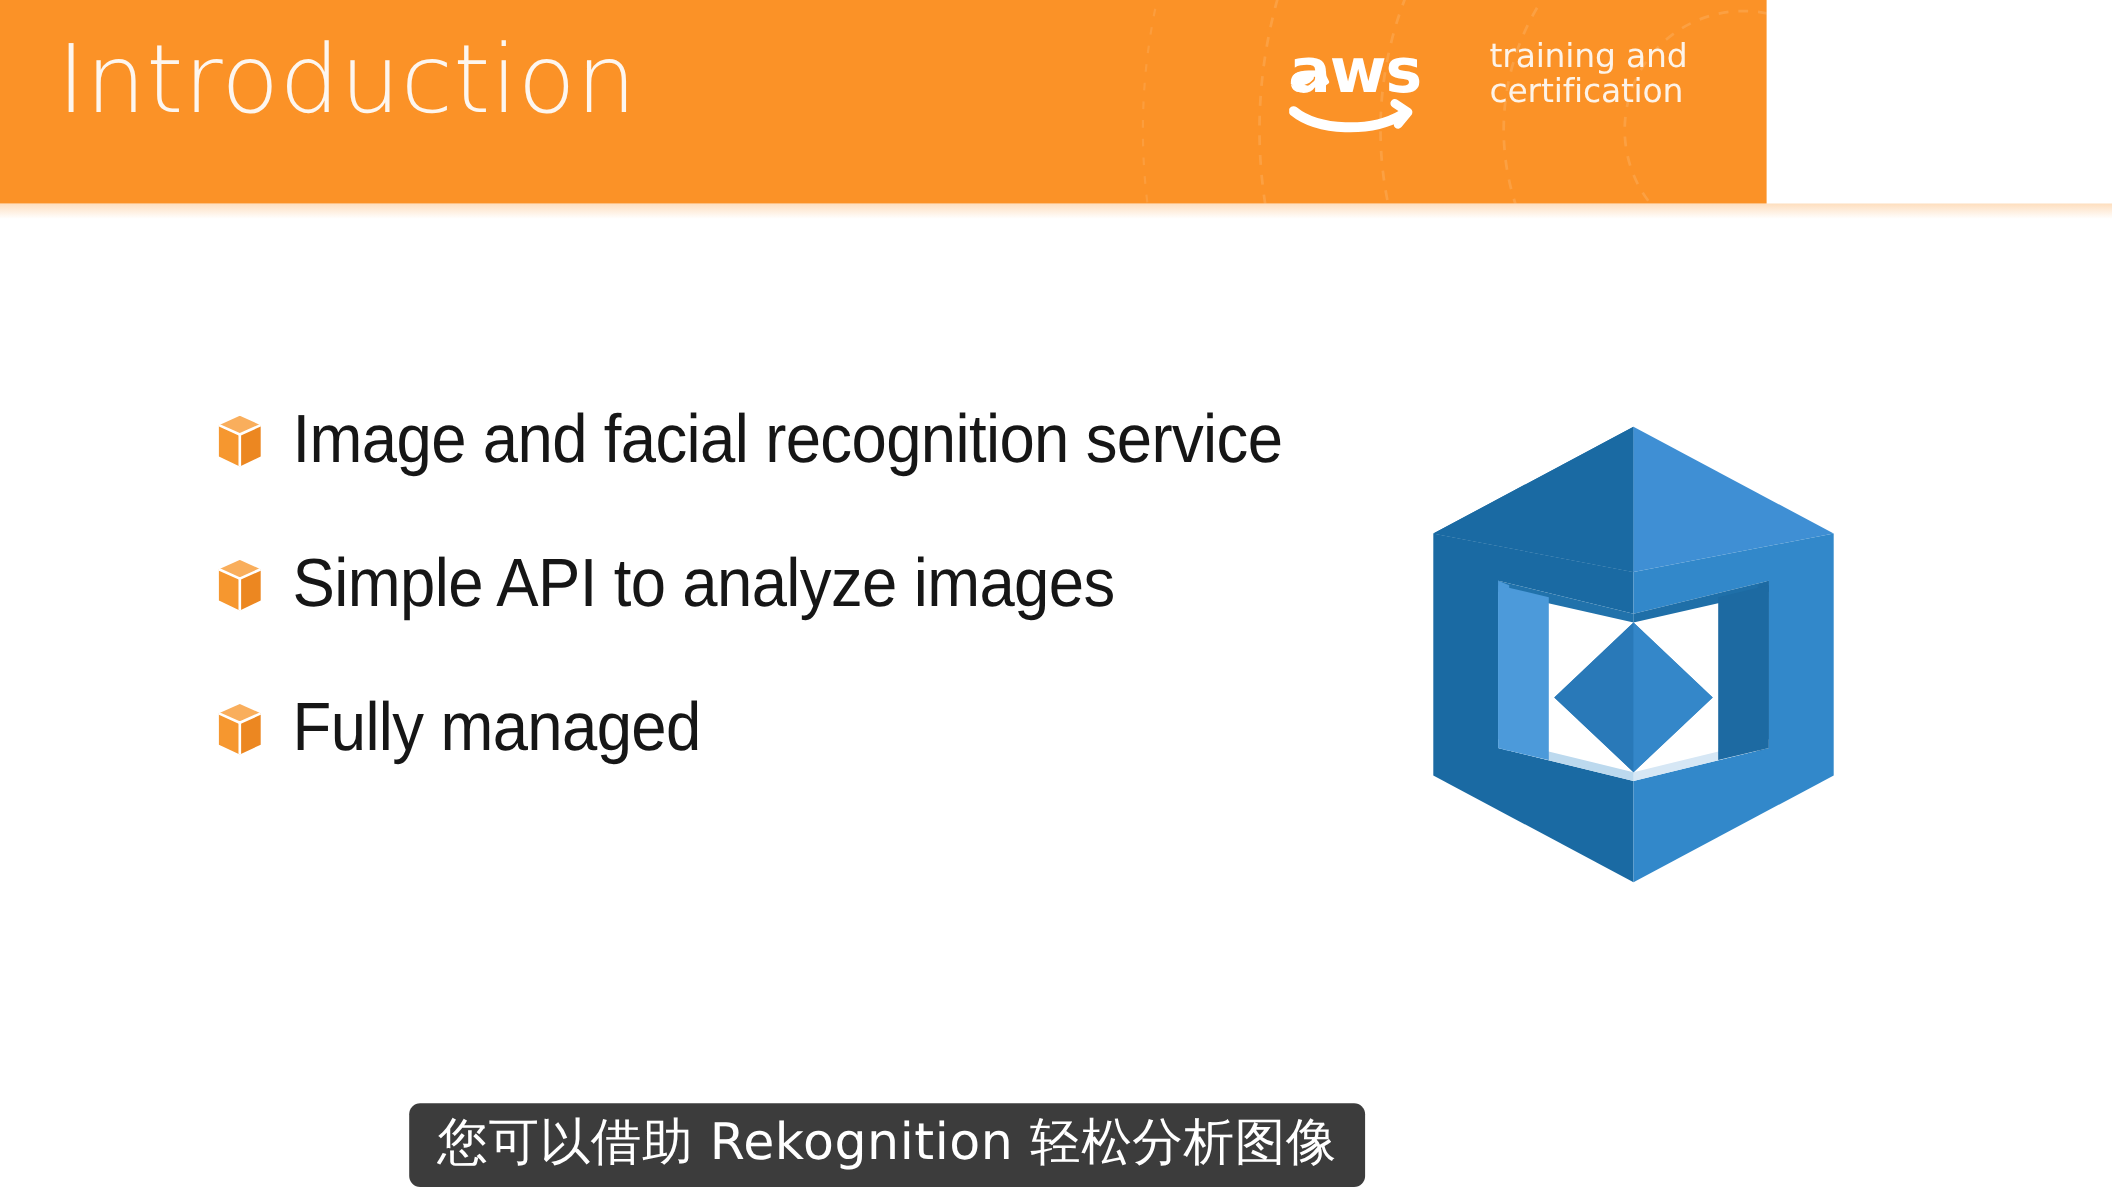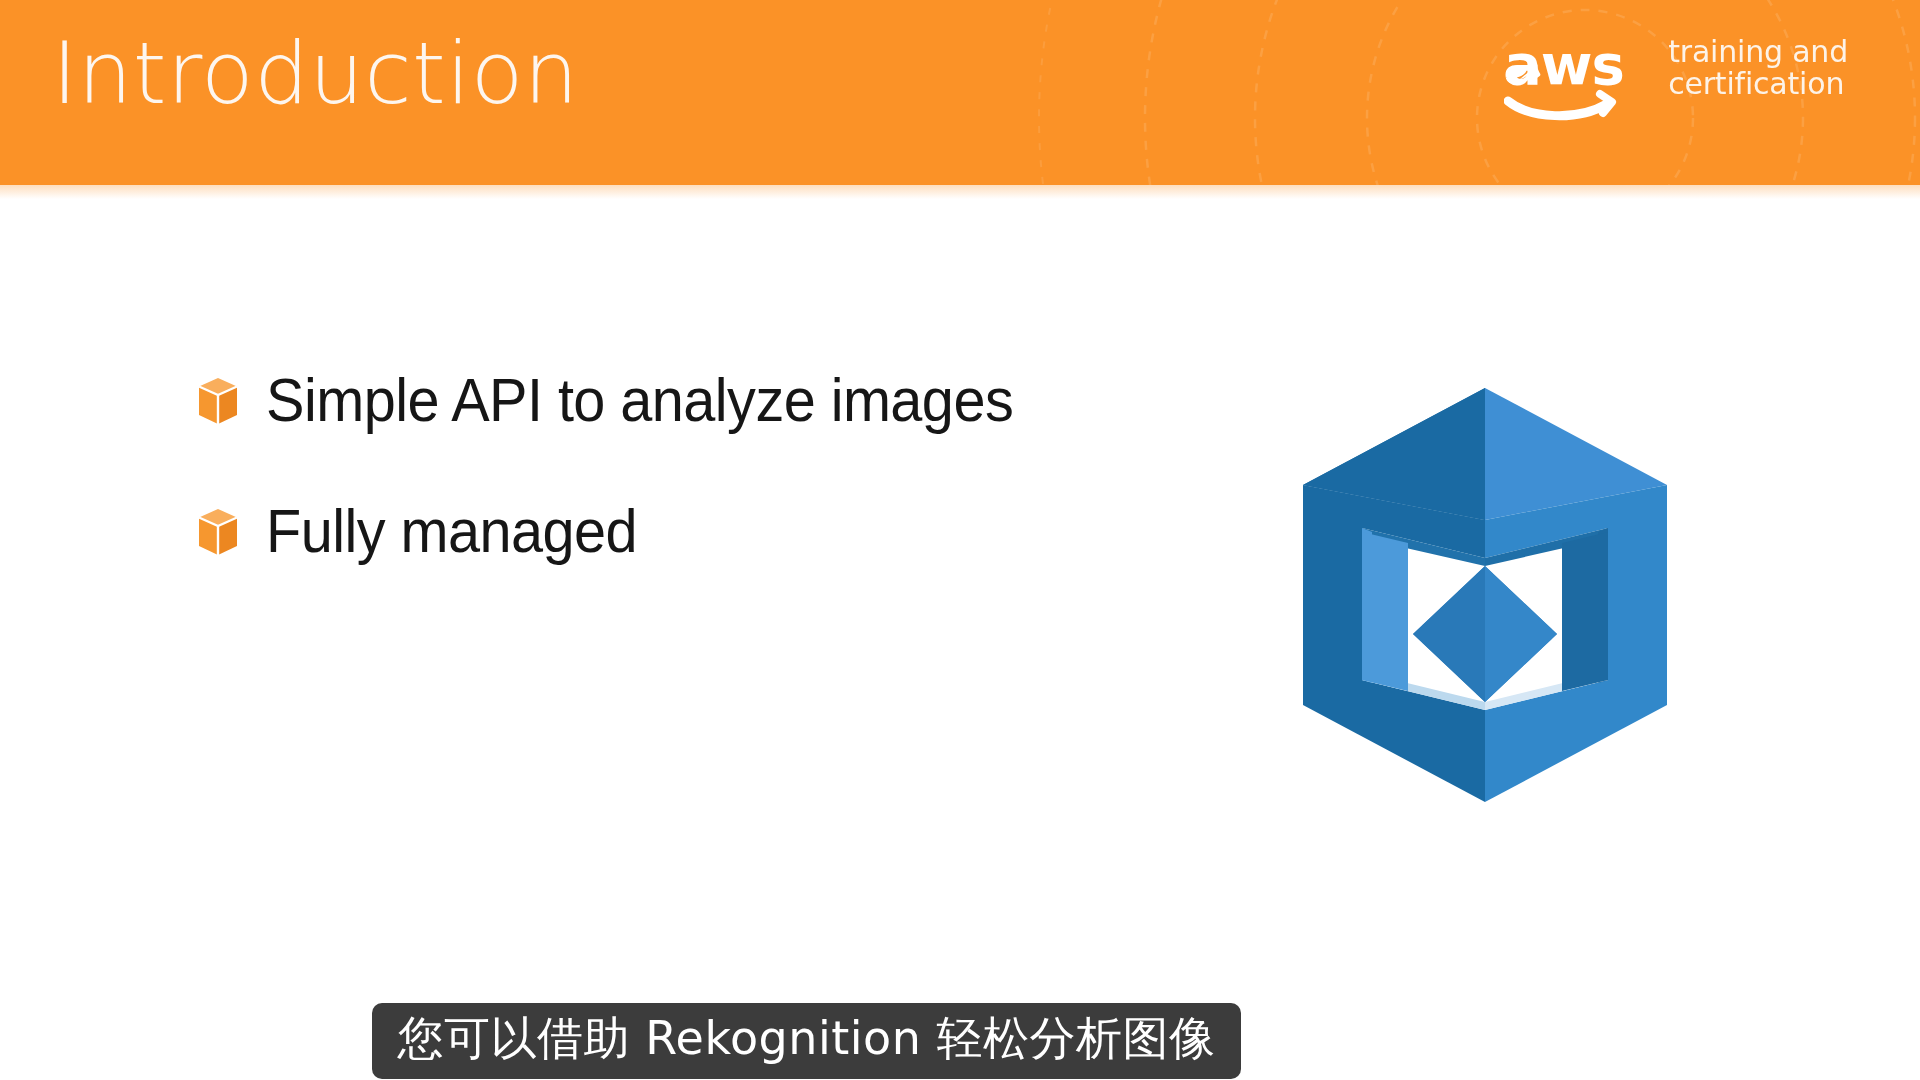--- a/index.html
+++ b/index.html
@@ -13,21 +13,21 @@
     overflow: hidden;
     font-family: "Liberation Sans", "DejaVu Sans", sans-serif;
     position: relative;
   }
 
   
   .header {
     position: absolute;
     left: 0;
     top: 0;
-    width: 1920px;
+    width: 1606px;
     height: 185px;
     background: #fb9227;
     overflow: hidden;
   }
   .header-decor {
     position: absolute;
     left: 0;
     top: 0;
     width: 1920px;
     height: 185px;
@@ -55,20 +55,21 @@
     background: linear-gradient(to bottom, rgba(251,146,39,0.30), rgba(255,255,255,0));
   }
 
   
   .aws-lockup {
     position: absolute;
     right: 72px;
     top: 30px;
     display: flex;
     align-items: flex-start;
+    gap: 18px;
   }
   .aws-wordmark {
     position: relative;
     width: 120px;
     height: 96px;
   }
   .aws-wordmark svg { display: block; }
   .aws-tagline {
     color: #fdf3e8;
     font-size: 30px;
@@ -193,20 +194,33 @@
       <div>certification</div>
     </div>
   </div>
 </div>
 <div class="header-bottom-fade"></div>
 
 <div class="slide-body">
 
   <div class="bullet-list">
 
+    <div class="bullet-row">
+      <div class="bullet-icon">
+        <svg width="44" height="46" viewBox="0 0 44 46" aria-hidden="true">
+          <polygon points="22,0 41,8.5 22,17 3,8.5" fill="#f9ae5c"></polygon>
+          <polygon points="3,8.5 22,17 22,46 3,37" fill="#f6972f"></polygon>
+          <polygon points="41,8.5 22,17 22,46 41,37" fill="#ec8721"></polygon>
+          <polygon points="22,17 32,12.5 32,41.5 22,46" fill="#f6972f" opacity="0"></polygon>
+          <polyline points="3,8.5 22,17 41,8.5" fill="none" stroke="#ffffff" stroke-width="2.4"></polyline>
+          <line x1="22" y1="17" x2="22" y2="46" stroke="#ffffff" stroke-width="2.4"></line>
+        </svg>
+      </div>
+      <div class="bullet-text">Image and facial recognition service</div>
+    </div>
 
 
     <div class="bullet-row">
       <div class="bullet-icon">
         <svg width="44" height="46" viewBox="0 0 44 46" aria-hidden="true">
           <polygon points="22,0 41,8.5 22,17 3,8.5" fill="#f9ae5c"></polygon>
           <polygon points="3,8.5 22,17 22,46 3,37" fill="#f6972f"></polygon>
           <polygon points="41,8.5 22,17 22,46 41,37" fill="#ec8721"></polygon>
           <polyline points="3,8.5 22,17 41,8.5" fill="none" stroke="#ffffff" stroke-width="2.4"></polyline>
           <line x1="22" y1="17" x2="22" y2="46" stroke="#ffffff" stroke-width="2.4"></line>

